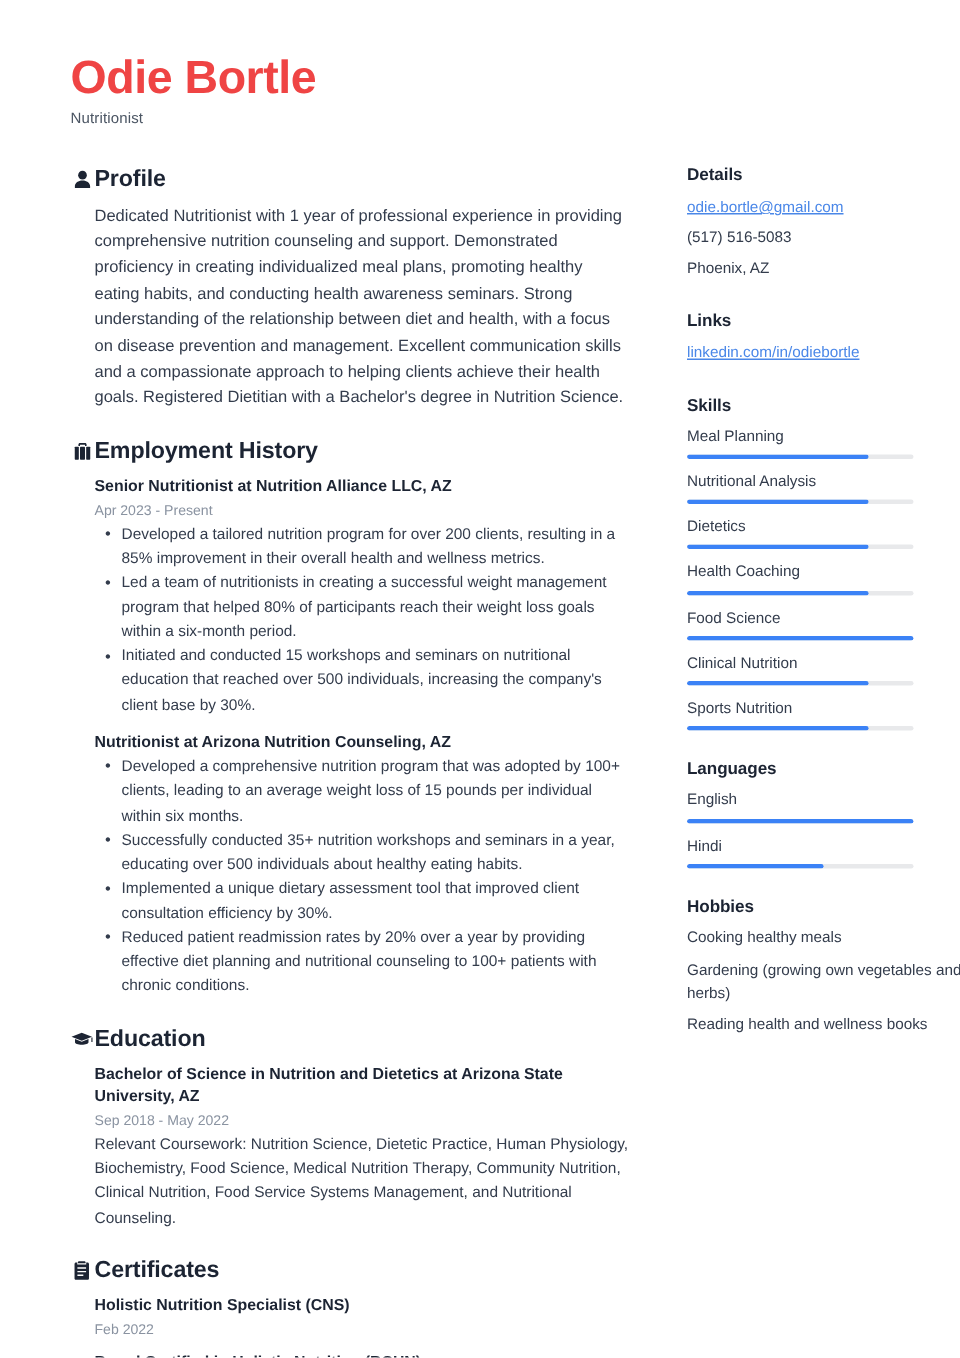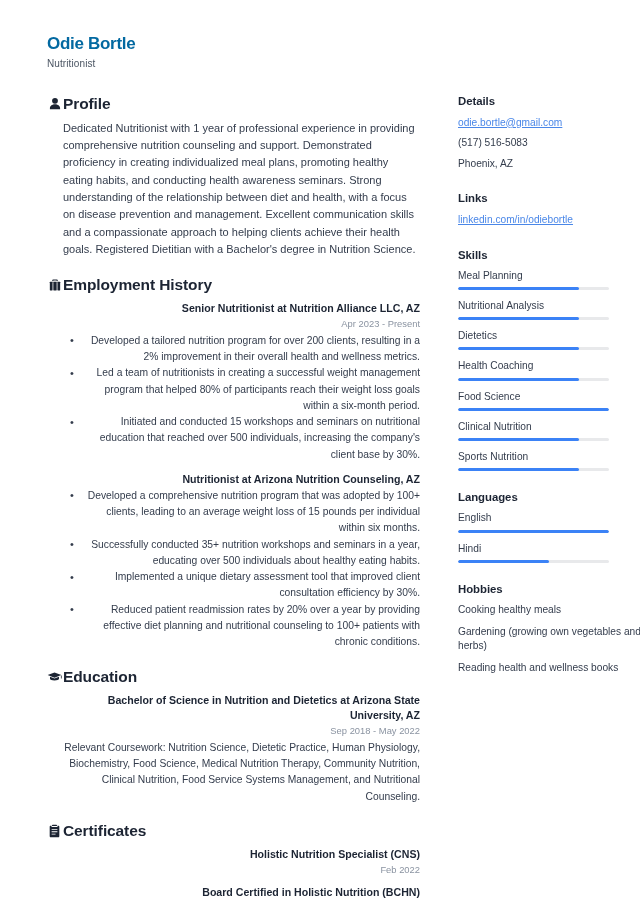--- a/index.html
+++ b/index.html
@@ -20,24 +20,24 @@
     position: relative;
     width: 640px;
     height: 905px;
     background: #ffffff;
     padding: 34px 28px 0 47px;
   }
 
   
   .header { margin-bottom: 26px; }
   .name {
-    font-size: 17px;
+    font-size: 31px;
     font-weight: bold;
     letter-spacing: -0.3px;
-    color: #0369a1;
+    color: #ef4444;
     line-height: 1.15;
     margin: 0 0 4px 0;
   }
   .job-title {
     font-size: 10px;
     color: #4b5563;
     letter-spacing: 0.1px;
     margin: 0;
   }
 
@@ -77,21 +77,21 @@
   .section-body { padding-left: 16px; }
 
   .para {
     font-size: 11px;
     line-height: 1.58;
     color: #333c4c;
     margin: 0;
   }
 
   
-  .entry { margin-bottom: 9px; text-align: right; }
+  .entry { margin-bottom: 9px; }
   .entry:last-child { margin-bottom: 0; }
   .entry-title {
     font-size: 10.6px;
     font-weight: bold;
     color: #1c2433;
     line-height: 1.42;
     margin: 0 0 1px 0;
   }
   .entry-date {
     font-size: 9.4px;
@@ -221,21 +221,21 @@
             </svg>
           </span>
           <span class="section-title">Employment History</span>
         </div>
         <div class="section-body">
 
           <div class="entry">
             <p class="entry-title">Senior Nutritionist at Nutrition Alliance LLC, AZ</p>
             <p class="entry-date">Apr 2023 - Present</p>
             <ul class="bullets">
-              <li>Developed a tailored nutrition program for over 200 clients, resulting in a 2% improvement in their overall health and wellness metrics.</li>
+              <li>Developed a tailored nutrition program for over 200 clients, resulting in a 85% improvement in their overall health and wellness metrics.</li>
               <li>Led a team of nutritionists in creating a successful weight management program that helped 80% of participants reach their weight loss goals within a six-month period.</li>
               <li>Initiated and conducted 15 workshops and seminars on nutritional education that reached over 500 individuals, increasing the company's client base by 30%.</li>
             </ul>
           </div>
 
           <div class="entry">
             <p class="entry-title">Nutritionist at Arizona Nutrition Counseling, AZ</p>
             <ul class="bullets">
               <li>Developed a comprehensive nutrition program that was adopted by 100+ clients, leading to an average weight loss of 15 pounds per individual within six months.</li>
               <li>Successfully conducted 35+ nutrition workshops and seminars in a year, educating over 500 individuals about healthy eating habits.</li>

